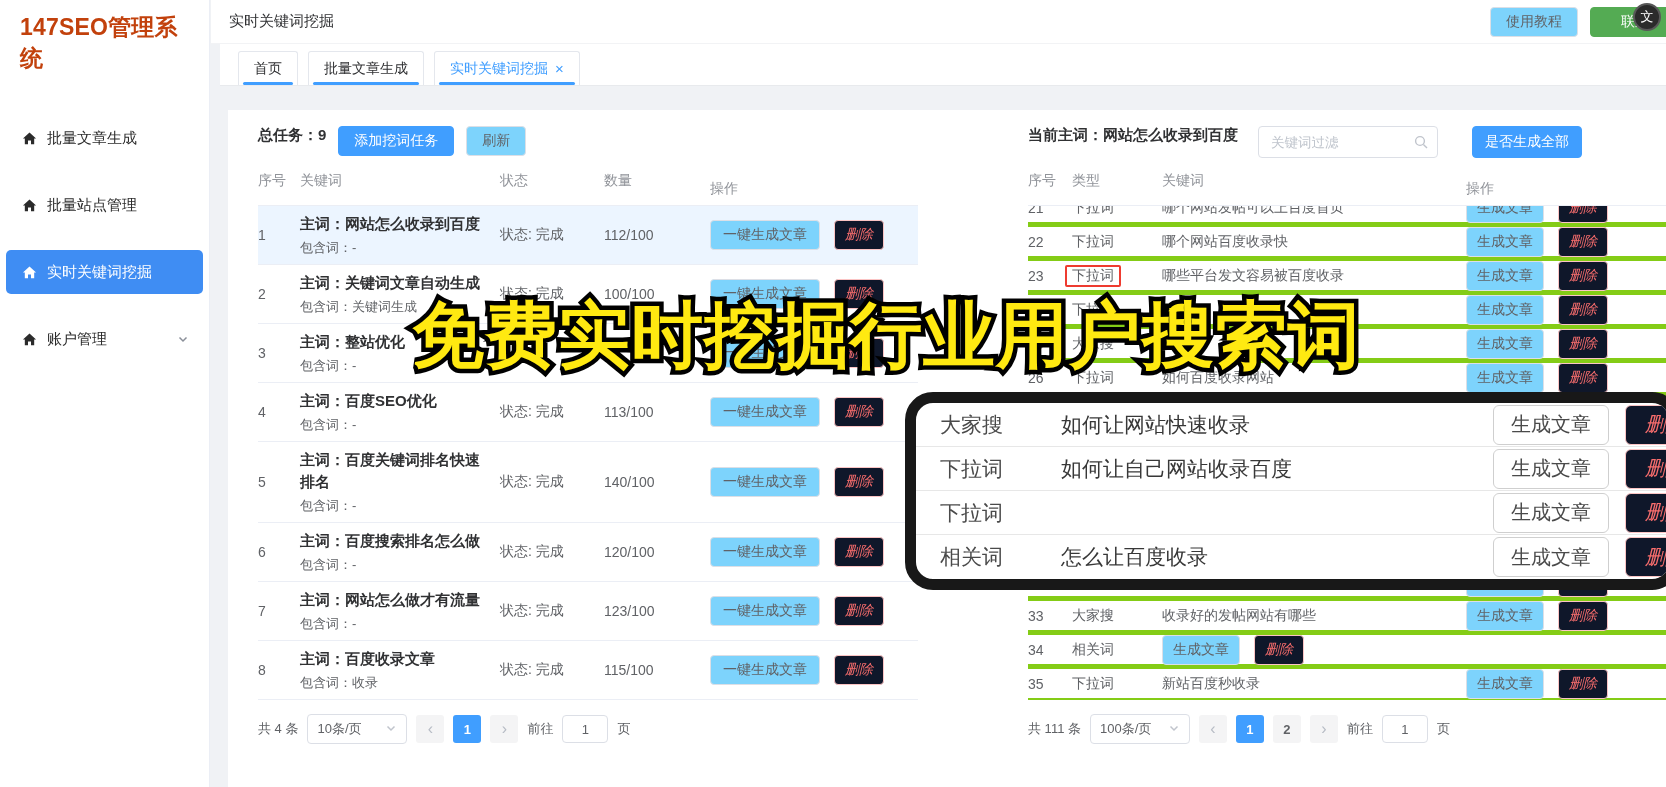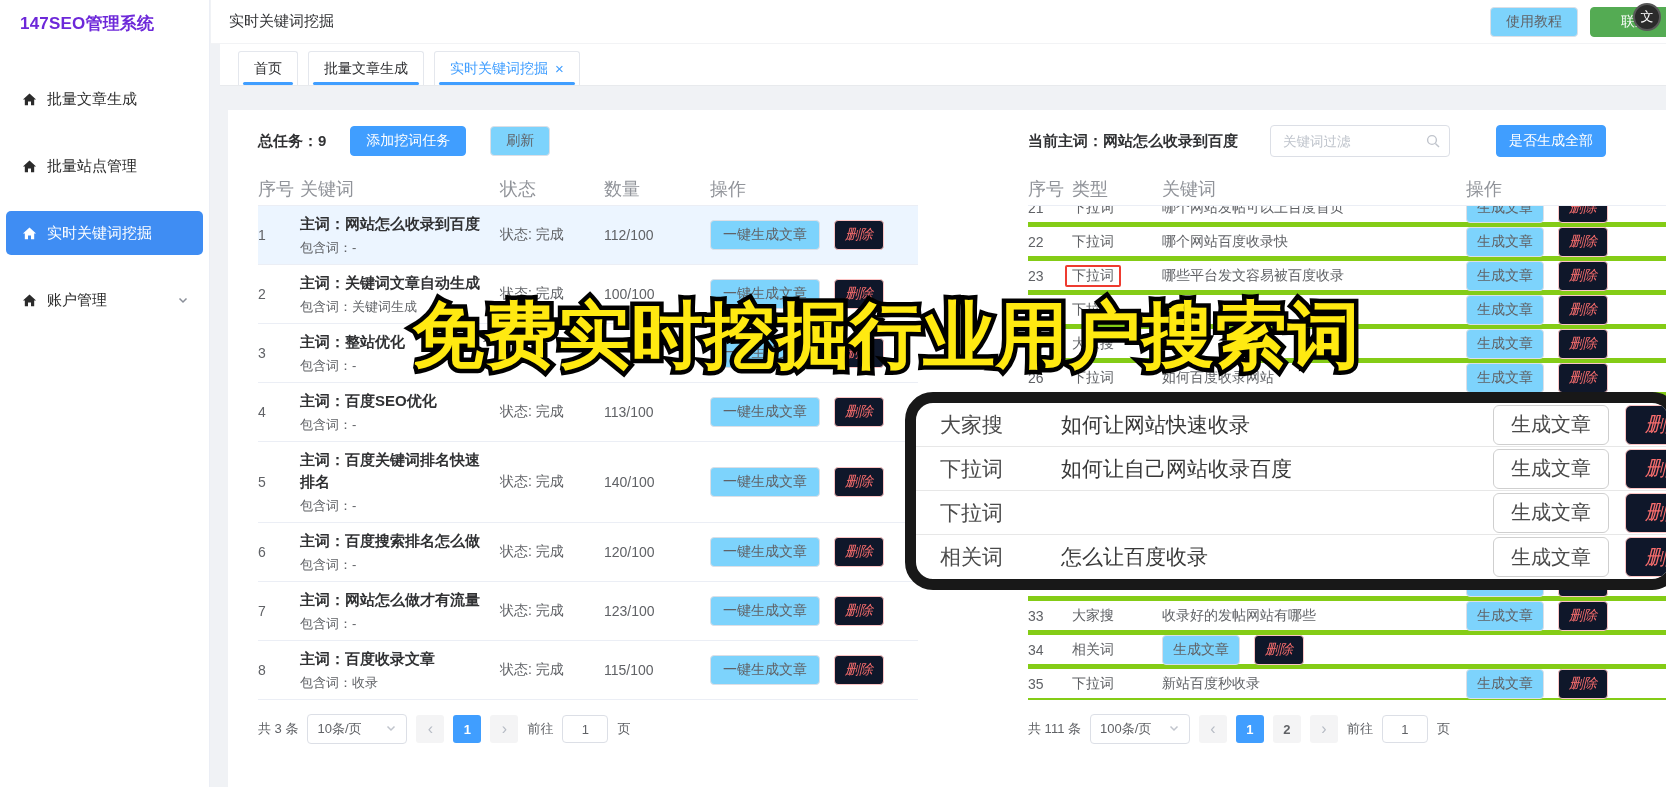--- a/index.html
+++ b/index.html
@@ -1,21 +1,21 @@
 <!DOCTYPE html>
 <html><head>
 <meta charset="utf-8">
 <style>
   * { margin:0; padding:0; box-sizing:border-box; }
   body { font-family:"Liberation Sans","DejaVu Sans",sans-serif; background:#f0f2f5; }
   .app { position:relative; width:1666px; height:787px; overflow:hidden; background:#f0f2f5; }
 
   
   .sidebar { position:absolute; left:0; top:0; width:210px; height:100%; background:#fff; border-right:1px solid #ebeef5; z-index:3; }
-  .logo { padding:12px 16px 0 20px; font-size:17px; font-weight:bold; color:#6d28d9; letter-spacing:.2px; }
+  .logo { padding:12px 16px 0 20px; font-size:23px; font-weight:bold; color:#c2410c; letter-spacing:.2px; }
   .side-menu { margin-top:42px; }
   .side-item { display:flex; align-items:center; gap:10px; height:44px; margin:0 6px 23px 6px; padding-left:16px; font-size:15px; color:#2b2b2b; border-radius:5px; cursor:pointer; }
   .side-item .icn { display:flex; align-items:center; }
   .side-item.active { background:#3f8df3; color:#fff; }
   .side-chev { margin-left:auto; margin-right:14px; color:#8a8f99; display:flex; }
 
   
   .topbar { position:absolute; left:211px; right:0; top:0; height:44px; background:#fff; display:flex; align-items:center; padding-left:18px; z-index:2; border-bottom:1px solid #f2f3f5; }
   .page-title { font-size:15px; color:#303133; }
   .topbar-right { margin-left:auto; display:flex; align-items:center; gap:12px; }
@@ -30,23 +30,23 @@
 
   
   .tabbar { position:absolute; left:220px; right:0; top:44px; height:42px; background:#fff; border-bottom:1px solid #e8eaed; display:flex; align-items:flex-end; padding-left:18px; gap:10px; z-index:2; }
   .tab { height:34px; padding:0 15px; border:1px solid #e4e7ed; border-bottom:none; display:flex; align-items:center; gap:7px; font-size:14px; color:#303133; position:relative; background:#fff; border-radius:3px 3px 0 0; cursor:pointer; }
   .tab::after { content:''; position:absolute; left:4px; right:4px; bottom:0; height:3px; background:#409eff; border-radius:2px; }
   .tab.active { color:#409eff; }
   .tab-close { color:#409eff; font-size:15px; line-height:1; cursor:pointer; }
 
   
   .main-card { position:absolute; left:228px; top:110px; right:0; bottom:0; background:#fff; z-index:1; }
-  .panel-bar { display:flex; align-items:center; gap:24px; height:30px; }
+  .panel-bar { display:flex; align-items:flex-start; gap:12px; height:30px; }
   .bar-label { font-size:15px; font-weight:bold; color:#303133; }
-  .thead { display:flex; align-items:center; margin-top:16px; height:34px; border-bottom:1px solid #ebeef5; font-size:18px; color:#909399; }
+  .thead { display:flex; margin-top:16px; height:34px; border-bottom:1px solid #ebeef5; font-size:14px; color:#909399; }
 
   
   .task-panel { position:absolute; left:30px; top:16px; width:660px; }
   .c-num { width:42px; }
   .c-kw { width:200px; padding-right:14px; }
   .c-status { width:104px; }
   .c-qty { width:106px; }
   .c-act { flex:1; display:flex; align-items:center; gap:14px; }
   .trow { display:flex; align-items:center; border-bottom:1px solid #ebeef5; padding:7px 0; font-size:14px; color:#606266; }
   .trow.hl { background:#ecf5ff; }
@@ -277,21 +277,21 @@
             </div>
             <div class="c-status">状态: 完成</div>
             <div class="c-qty">115/100</div>
             <div class="c-act">
               <button class="btn btn-plain btn-cell">一键生成文章</button>
               <button class="btn btn-danger btn-cell-sm">删除</button>
             </div>
           </div>
         </div>
       <div class="pg">
-        <span>共 3 条</span>
+        <span>共 4 条</span>
         <div class="pg-select">
           <span>10条/页</span>
           <span class="icn"><svg width="12" height="12" viewBox="0 0 12 12" fill="none" stroke="#c0c4cc" stroke-width="1.5">
                 <path d="M2.5 4.5 L6 8 L9.5 4.5"></path>
               </svg></span>
         </div>
         <span class="pg-btn pg-arrow">‹</span>
         <span class="pg-btn pg-num active">1</span>
         <span class="pg-btn pg-arrow">›</span>
         <span>前往</span>

